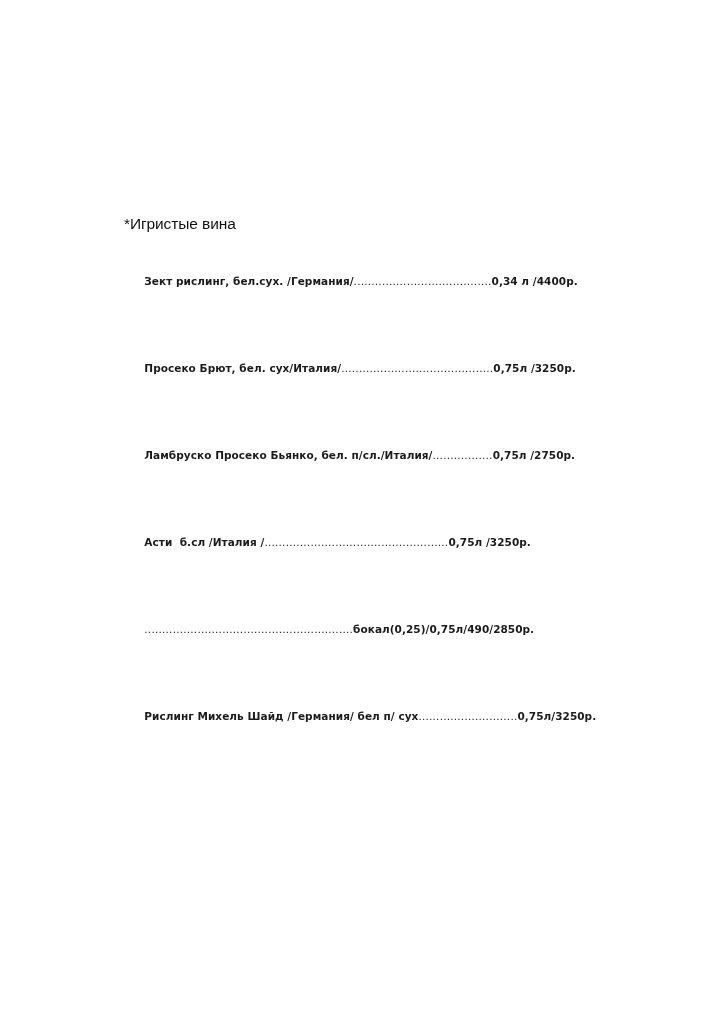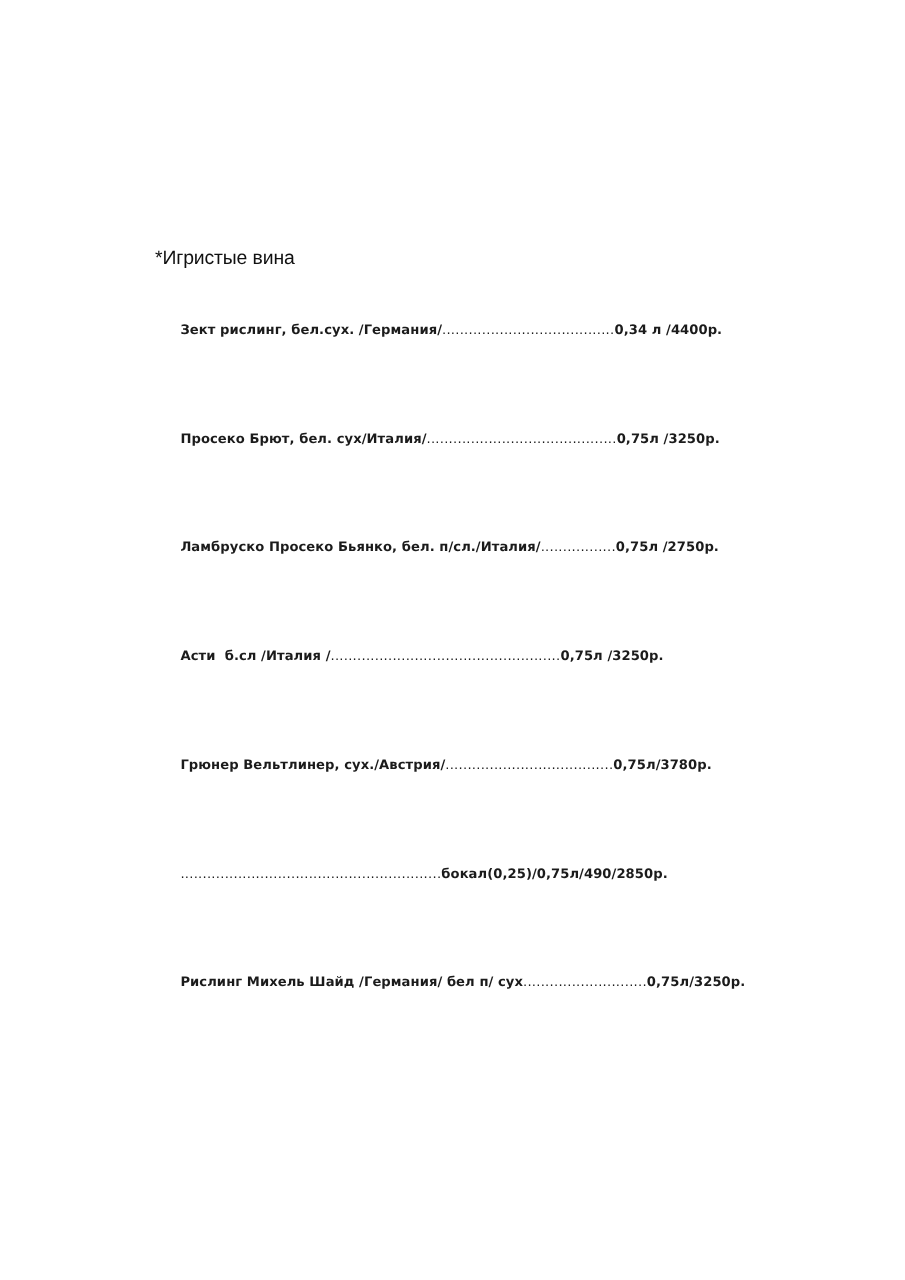--- a/index.html
+++ b/index.html
@@ -36,20 +36,21 @@
 
   
   .heading {
     font-family: "Liberation Sans", sans-serif;
     font-size: 15.5px;
     line-height: 29px;
     font-weight: 400;
     color: #111111;
     white-space: pre;
     letter-spacing: -0.1px;
+    margin-top: 17px;
   }
   .heading.bold {
     font-family: "Liberation Sans", sans-serif;
     font-weight: 700;
     font-size: 16px;
     letter-spacing: -0.2px;
   }
 
   
   .entry {
@@ -83,23 +84,20 @@
       <span class="nm">Просеко Брют, бел. сух/Италия/</span><span class="dots">...........................................</span><span class="pr">0,75л /3250р.</span>
     </div>
     <div class="entry">
       <span class="nm">Ламбруско Просеко Бьянко, бел. п/сл./Италия/</span><span class="dots">.................</span><span class="pr">0,75л /2750р.</span>
     </div>
     <div class="entry">
       <span class="nm">Асти  б.сл /Италия /</span><span class="dots">....................................................</span><span class="pr">0,75л /3250р.</span>
     </div>
 
 
-    <div class="entry">
-      <span class="nm">Грюнер Вельтлинер, сух./Австрия/</span><span class="dots">......................................</span><span class="pr">0,75л/3780р.</span>
-    </div>
     <div class="entry cont">
       <span class="dots">...........................................................</span><span class="pr">бокал(0,25)/0,75л/490/2850р.</span>
     </div>
     <div class="entry">
       <span class="nm">Рислинг Михель Шайд /Германия/ бел п/ сух</span><span class="dots">............................</span><span class="pr">0,75л/3250р.</span>
     </div>
 
   </div>
 </div>
 

